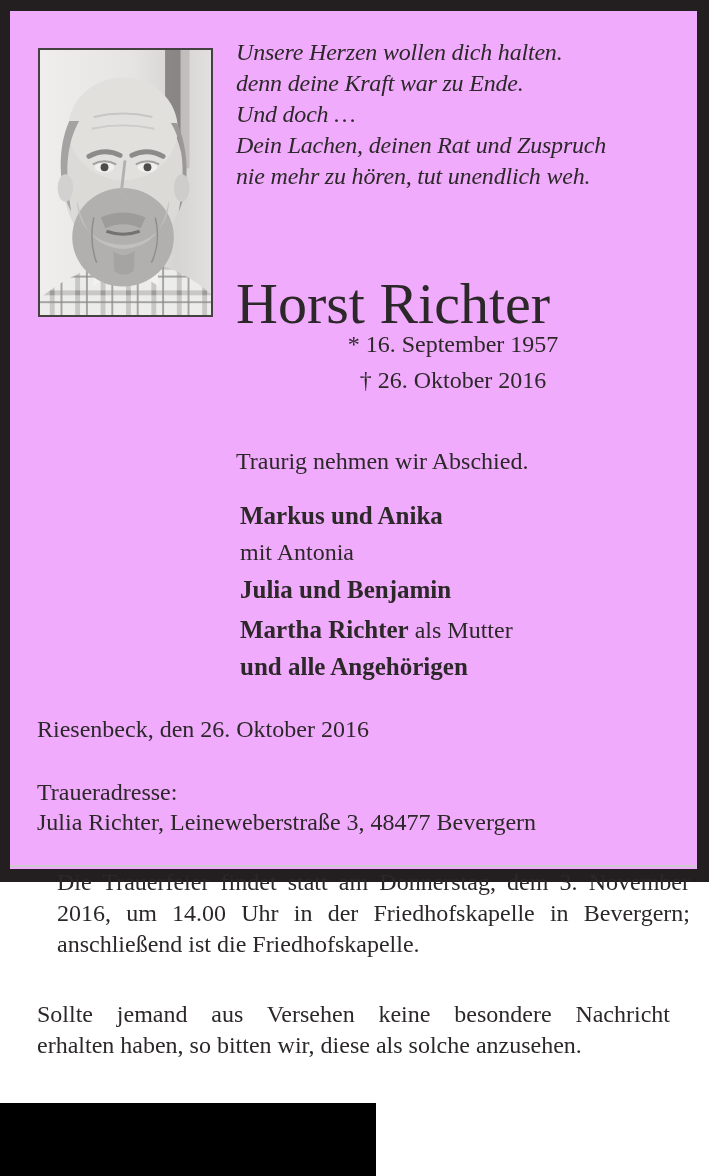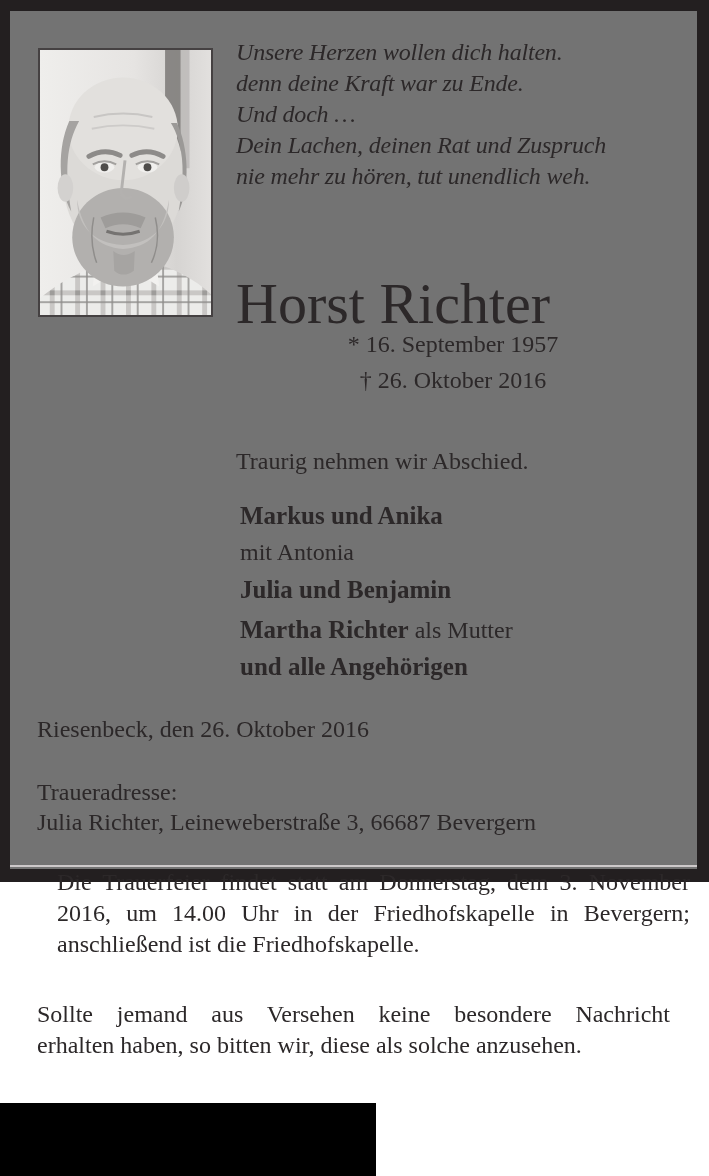--- a/index.html
+++ b/index.html
@@ -8,21 +8,21 @@
     background: #ffffff;
     position: relative;
     font-family: "Liberation Serif", "DejaVu Serif", serif;
     color: #2c2829;
     overflow: hidden;
   }
   .card {
     position: absolute; left: 0; top: 0;
     width: 709px; height: 882px;
     box-sizing: border-box;
-    background: #737373;
+    background: #f0abfc;
     border-style: solid;
     border-color: #231f20;
     border-width: 11px 12px 13px 10px;
   }
   .inner-hairline {
     position: absolute; left: 0; right: 0; bottom: 2px;
     height: 2px; background: #cdc9ca;
   }
   .photo {
     position: absolute; left: 28px; top: 37px;
@@ -166,21 +166,21 @@
     <div class="mline"><span class="b"></span><span>mit Antonia</span></div>
     <div class="mline m2"><span class="b">Julia und Benjamin</span><span></span></div>
     <div class="mline m3"><span class="b">Martha Richter</span><span> als Mutter</span></div>
     <div class="mline m4"><span class="b">und alle Angehörigen</span><span></span></div>
   </div>
 
   <div class="placedate">Riesenbeck, den 26. Oktober 2016</div>
 
   <div class="address">
     <div>Traueradresse:</div>
-    <div>Julia Richter, Leineweberstraße 3, 66687 Bevergern</div>
+    <div>Julia Richter, Leineweberstraße 3, 48477 Bevergern</div>
   </div>
 
   <div class="funeral">
     <div class="jline">Die Trauerfeier findet statt am Donnerstag, dem 3. November</div>
     <div class="jline">2016, um 14.00 Uhr in der Friedhofskapelle in Bevergern;</div>
     <div class="lline">anschließend ist die Friedhofskapelle.</div>
   </div>
 
   <div class="note">
     <div class="jline">Sollte jemand aus Versehen keine besondere Nachricht</div>

